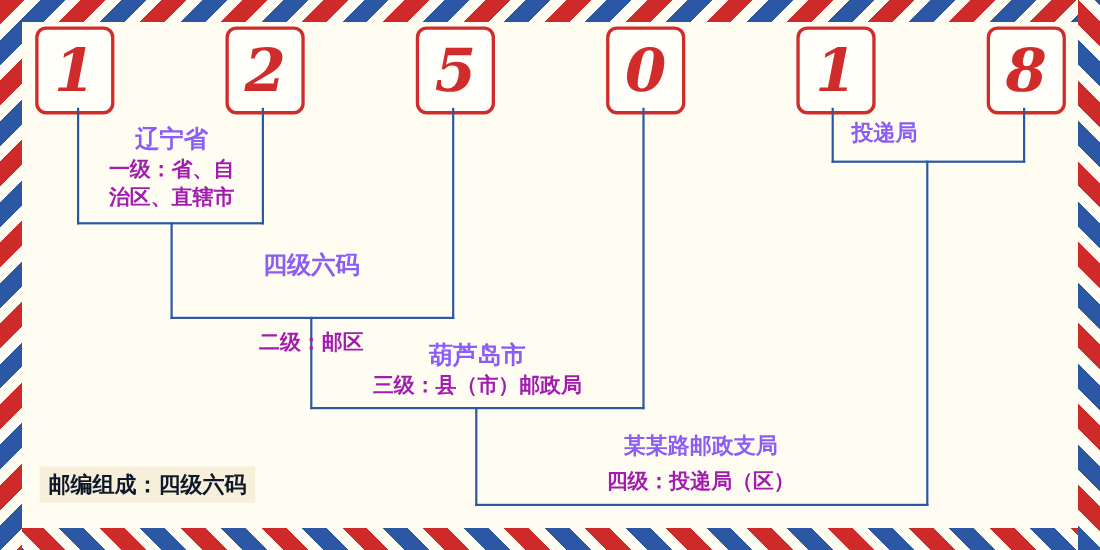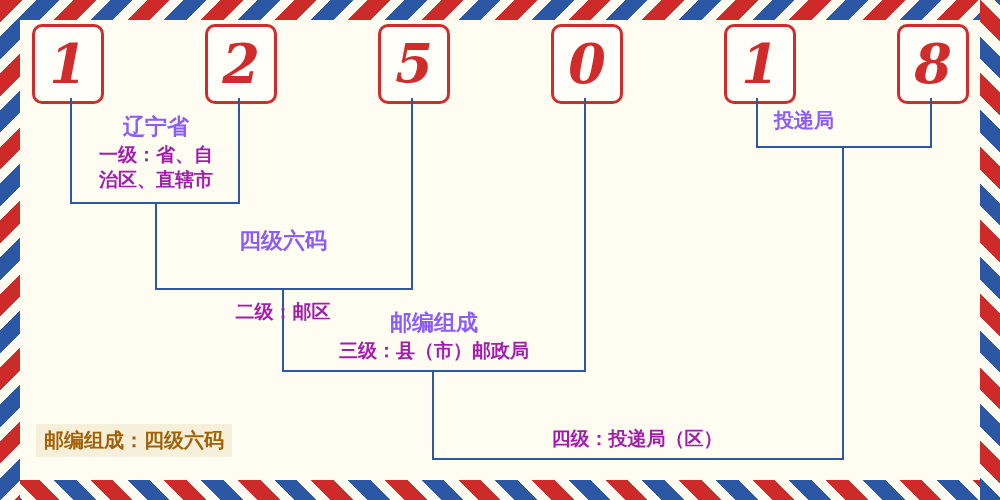--- a/index.html
+++ b/index.html
@@ -27,21 +27,21 @@
   
   .line{position:absolute;background:#2b57a5;}
   .vline{width:2px;}
   .hline{height:2px;}
 
   
   .name{position:absolute;text-align:center;font-weight:bold;color:#8b5cf6;font-size:22px;}
   .name.small{font-size:20px;}
   .desc{position:absolute;text-align:center;font-weight:bold;color:#a21caf;font-size:19px;line-height:25px;}
   .footer-note{position:absolute;left:36px;top:424px;background:#f6efda;padding:3px 8px;
-    color:#a16207;font-weight:bold;font-size:20px;}
+    color:#0f172a;font-weight:bold;font-size:20px;}
 </style>
 </head>
 <body>
 
 <div class="canvas">
 
   <div class="stripe stripe-h stripe-top"></div>
   <div class="stripe stripe-h stripe-bottom"></div>
   <div class="stripe stripe-v stripe-left"></div>
   <div class="stripe stripe-v stripe-right"></div>
@@ -73,22 +73,23 @@
   <div class="line hline" style="left:432px;top:458px;width:412px;"></div>
   <div class="line vline" style="left:432px;top:370px;height:90px;"></div>
 
   <div class="name" style="left:76px;top:112px;width:160px;">辽宁省</div>
   <div class="desc" style="left:66px;top:142px;width:180px;">一级：省、自</div>
   <div class="desc" style="left:66px;top:167px;width:180px;">治区、直辖市</div>
 
   <div class="name" style="left:183px;top:226px;width:200px;">四级六码</div>
   <div class="desc" style="left:183px;top:256px;width:200px;margin-top:43px;">二级：邮区</div>
 
-  <div class="name" style="left:334px;top:308px;width:200px;">邮编组成</div>
+  <div class="name" style="left:334px;top:308px;width:200px;">葫芦岛市</div>
   <div class="desc" style="left:304px;top:338px;width:260px;">三级：县（市）邮政局</div>
 
   <div class="name small" style="left:744px;top:107px;width:120px;">投递局</div>
 
+  <div class="name small" style="left:527px;top:392px;width:220px;">某某路邮政支局</div>
   <div class="desc" style="left:517px;top:426px;width:240px;">四级：投递局（区）</div>
 
   <div class="footer-note">邮编组成：四级六码</div>
 
 </div>
 
 </body></html>

